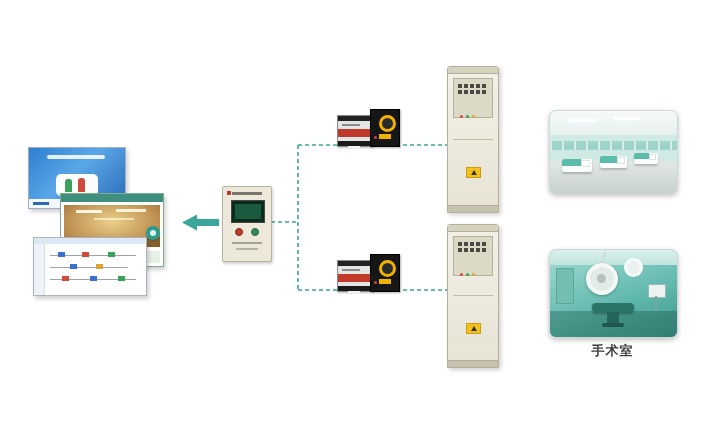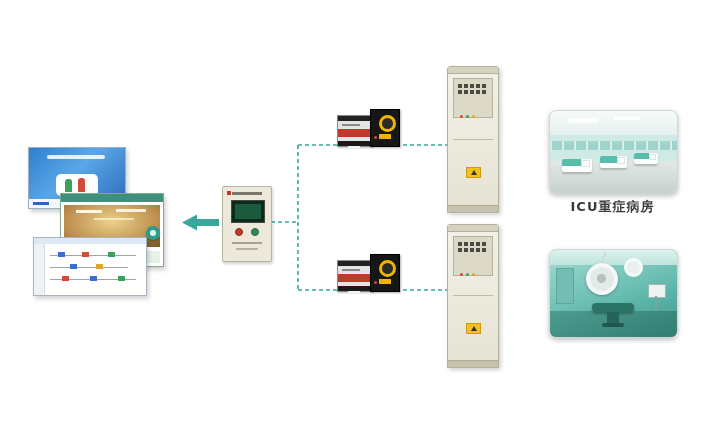--- a/index.html
+++ b/index.html
@@ -246,21 +246,20 @@
     <div class="icu-ceiling"></div>
     <div class="icu-lt1"></div>
     <div class="icu-lt2"></div>
     <div class="icu-wall"></div>
     <div class="icu-band"></div>
     <div class="icu-floor"></div>
     <div class="bed bed1"></div>
     <div class="bed bed2"></div>
     <div class="bed bed3"></div>
   </div>
-  <div class="room-label lbl-icu">ICU重症病房</div>
 
   <div class="atsA" style="left:337px;top:260px;">
     <div class="atsA-top"></div>
     <div class="atsA-txt"></div>
     <div class="atsA-red">
       <div class="atsA-win"></div>
     </div>
     <div class="atsA-base"></div>
   </div>
   <div class="atsB" style="left:370px;top:254px;">
@@ -299,14 +298,15 @@
     <div class="or-light"></div>
     <div class="or-light2"></div>
     <div class="or-door"></div>
     <div class="or-monitor"></div>
     <div class="or-monstand"></div>
     <div class="or-floor"></div>
     <div class="or-table"></div>
     <div class="or-ped"></div>
     <div class="or-base"></div>
   </div>
+  <div class="room-label lbl-or">手术室</div>
 
 </div>
 
 </body></html>

